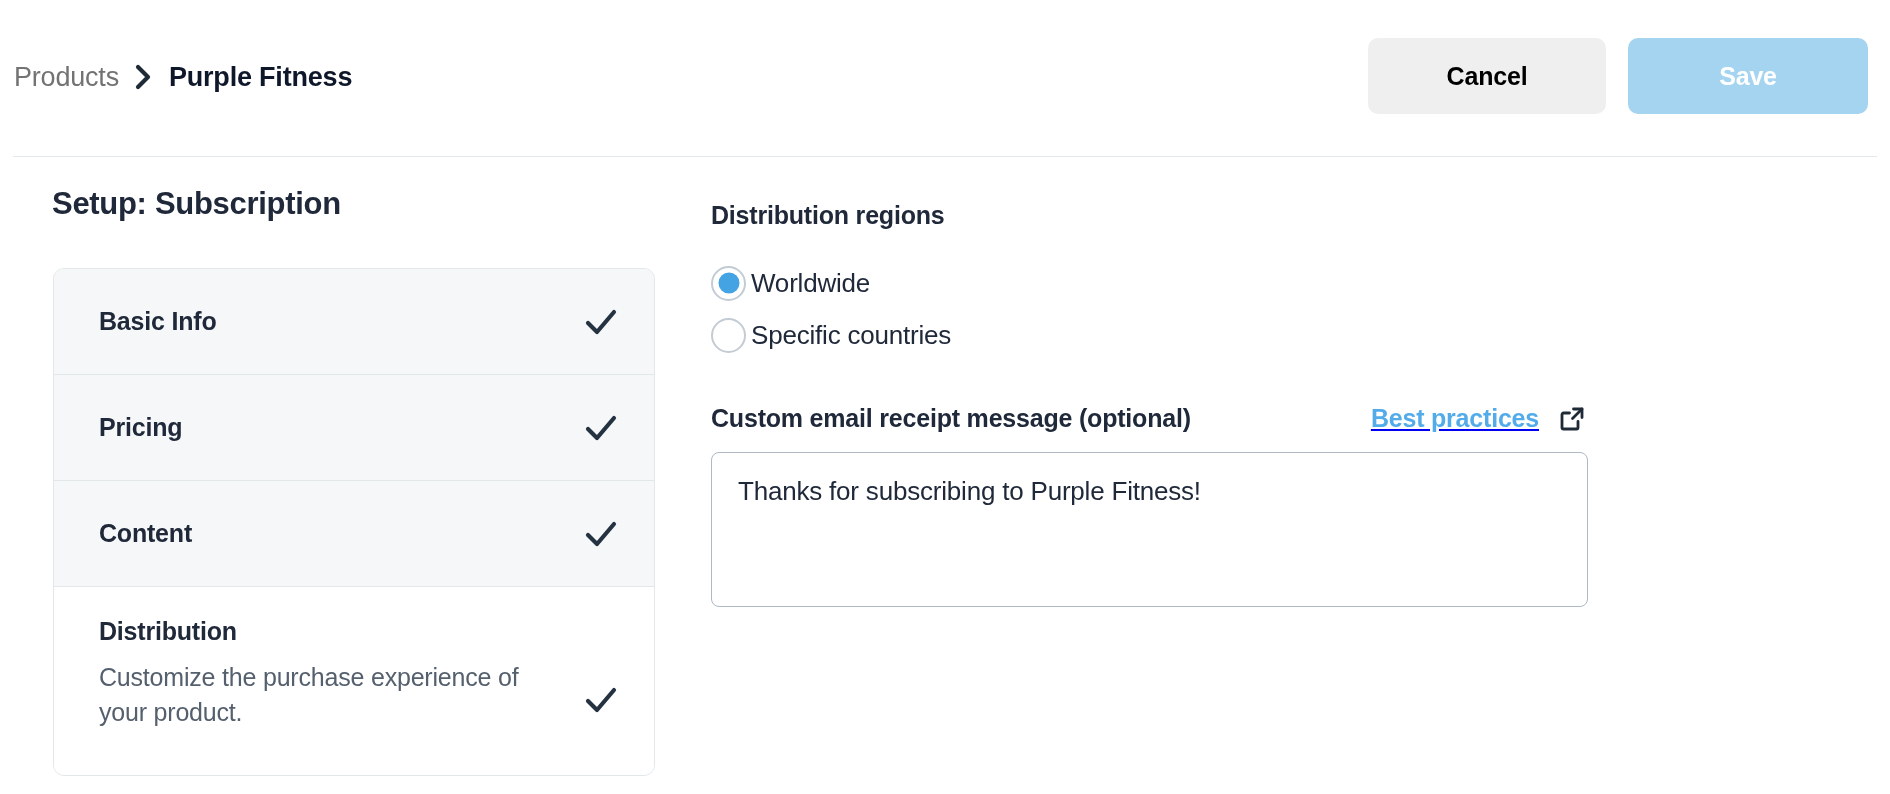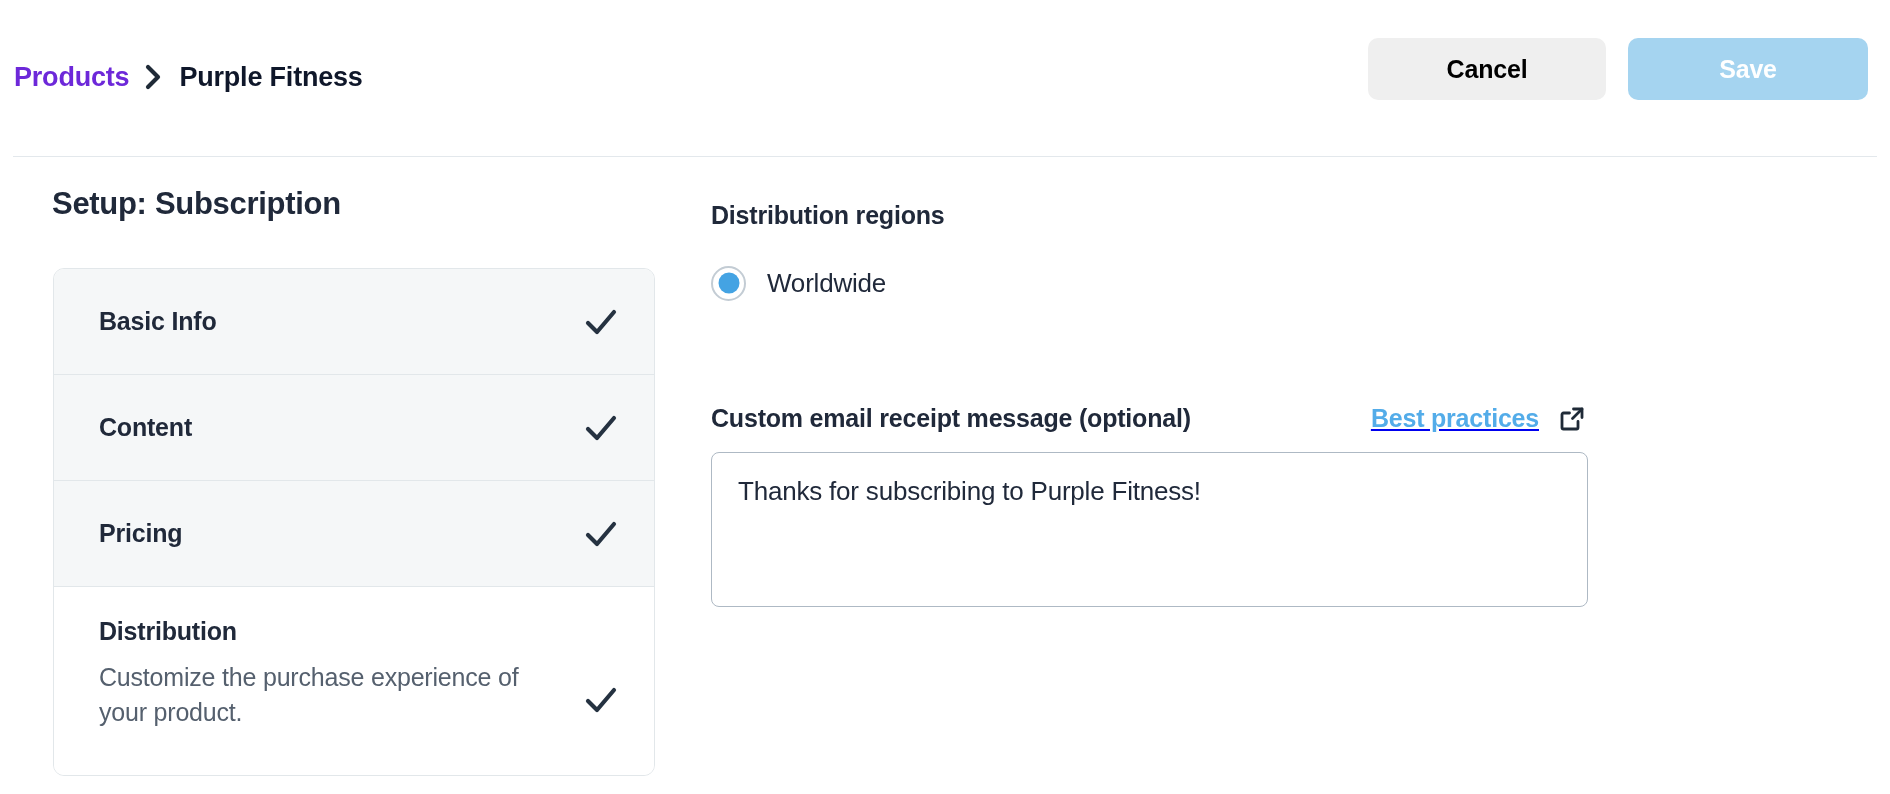--- a/index.html
+++ b/index.html
@@ -33,22 +33,22 @@
     left: 14px;
     top: 59px;
     display: flex;
     align-items: center;
     gap: 14px;
     height: 36px;
   }
 
   .crumb-link {
     font-size: 27px;
-    font-weight: bold;
-    color: #6d28d9;
+    font-weight: normal;
+    color: #737373;
     letter-spacing: -0.2px;
     white-space: nowrap;
     cursor: pointer;
   }
 
   .crumb-sep {
     display: inline-flex;
     align-items: center;
     justify-content: center;
     width: 22px;
@@ -66,21 +66,21 @@
 
   .topbar-actions {
     position: absolute;
     right: 22px;
     top: 38px;
     display: flex;
     gap: 22px;
   }
 
   .btn {
-    height: 62px;
+    height: 76px;
     border: none;
     border-radius: 10px;
     font-family: "Liberation Sans", sans-serif;
     font-size: 25px;
     font-weight: bold;
     letter-spacing: -0.2px;
     cursor: pointer;
     padding: 0 24px;
   }
 
@@ -200,21 +200,21 @@
     letter-spacing: -0.2px;
   }
 
   .section-regions { position: absolute; left: 0; top: 44px; }
 
   .radio-list { margin-top: 27px; }
 
   .radio-row {
     display: flex;
     align-items: center;
-    gap: 21px;
+    gap: 5px;
     height: 52px;
     cursor: pointer;
   }
 
   .radio {
     position: relative;
     width: 35px;
     height: 35px;
     border-radius: 50%;
     border: 2px solid #c3ccd4;
@@ -331,32 +331,32 @@
         </div>
         <span class="step-check">
           <svg width="34" height="34" viewBox="0 0 34 34" fill="none" aria-hidden="true">
             <path d="M4 18 L13 27 L30 7" stroke="currentColor" stroke-width="4.2" stroke-linecap="round" stroke-linejoin="round"></path>
           </svg>
         </span>
       </div>
 
       <div class="step">
         <div class="step-text">
-          <div class="step-label">Content</div>
+          <div class="step-label">Pricing</div>
         </div>
         <span class="step-check">
           <svg width="34" height="34" viewBox="0 0 34 34" fill="none" aria-hidden="true">
             <path d="M4 18 L13 27 L30 7" stroke="currentColor" stroke-width="4.2" stroke-linecap="round" stroke-linejoin="round"></path>
           </svg>
         </span>
       </div>
 
       <div class="step">
         <div class="step-text">
-          <div class="step-label">Pricing</div>
+          <div class="step-label">Content</div>
         </div>
         <span class="step-check">
           <svg width="34" height="34" viewBox="0 0 34 34" fill="none" aria-hidden="true">
             <path d="M4 18 L13 27 L30 7" stroke="currentColor" stroke-width="4.2" stroke-linecap="round" stroke-linejoin="round"></path>
           </svg>
         </span>
       </div>
 
       <div class="step active">
         <div class="step-text">
@@ -375,20 +375,24 @@
 
   <div class="right-col">
 
     <div class="section-regions">
       <div class="field-label">Distribution regions</div>
 
       <div class="radio-list">
         <div class="radio-row">
           <span class="radio checked"></span>
           <span class="radio-label">Worldwide</span>
+        </div>
+        <div class="radio-row">
+          <span class="radio"></span>
+          <span class="radio-label">Specific countries</span>
         </div>
       </div>
     </div>
 
     <div class="section-email">
       <div class="email-head">
         <div class="field-label">Custom email receipt message (optional)</div>
 
         <a class="best-practices" href="#">
           <span class="best-practices-label">Best practices</span>

